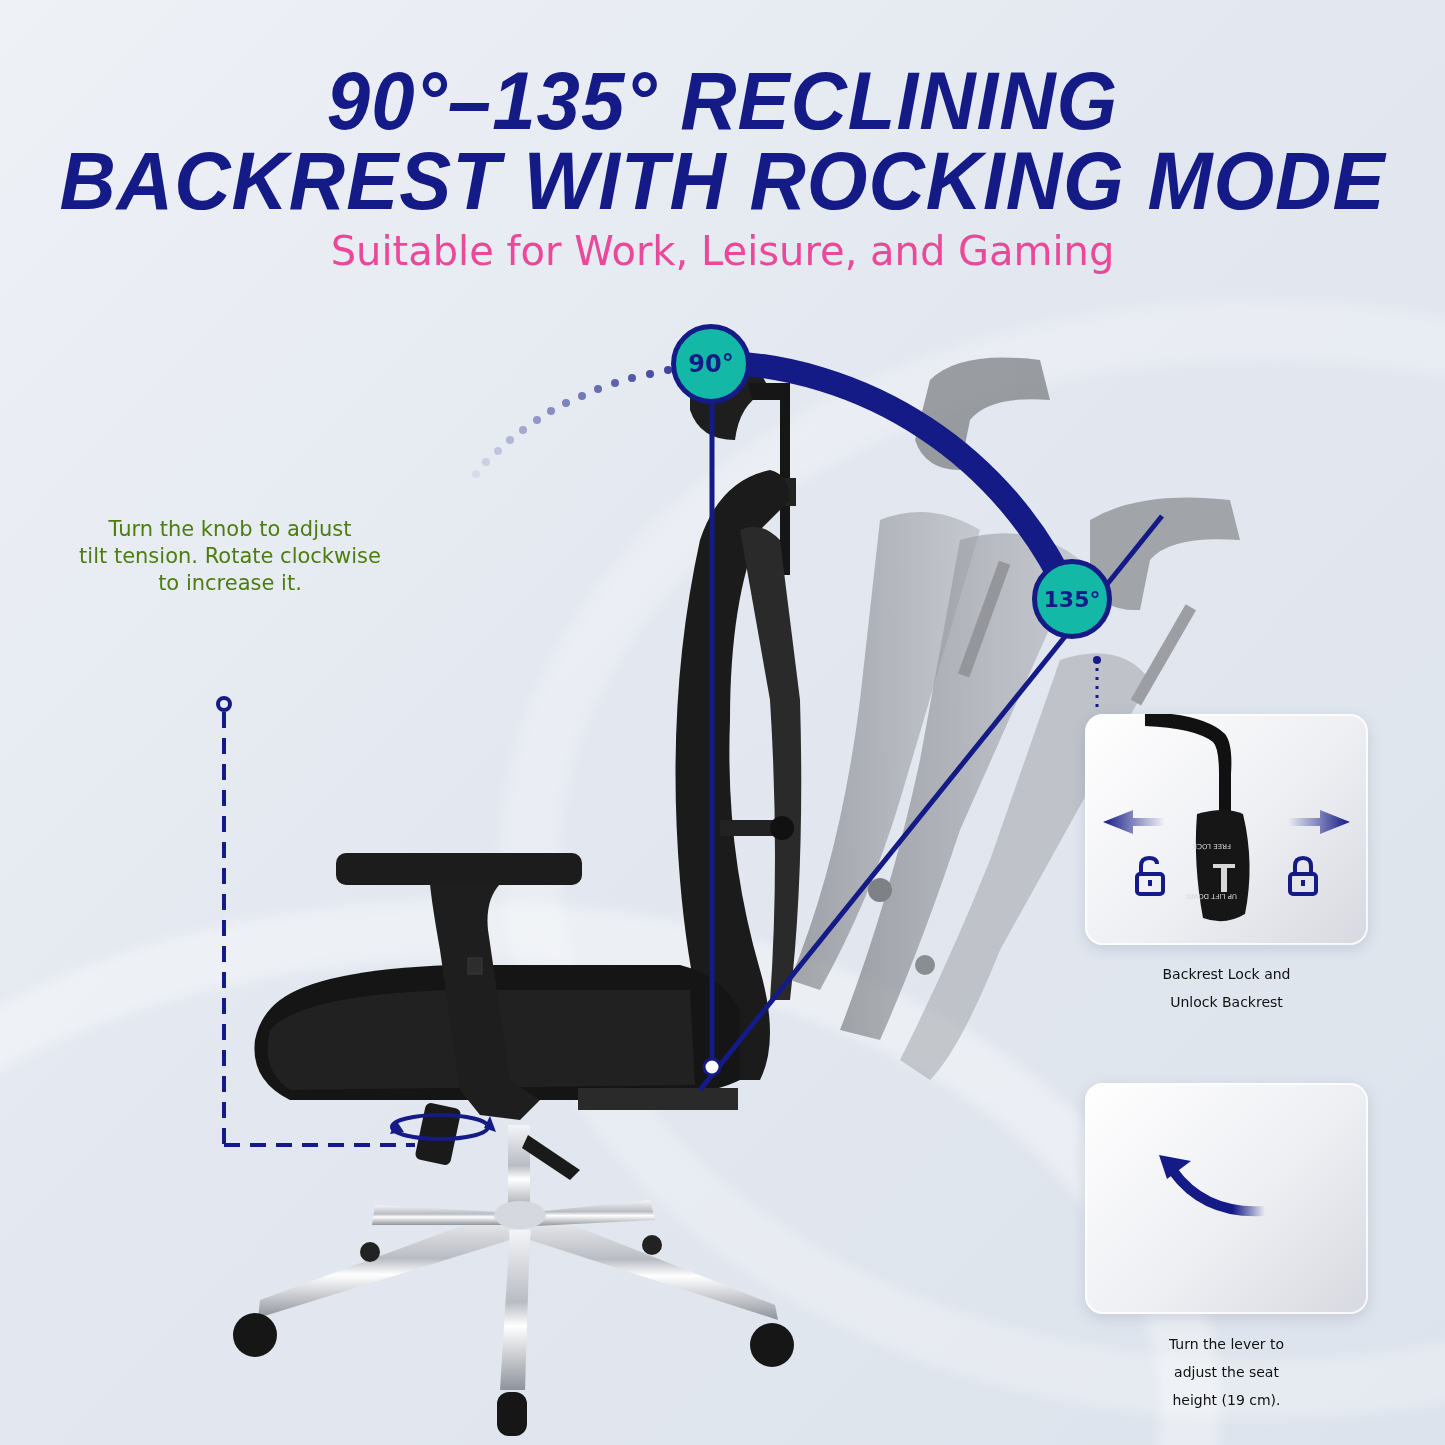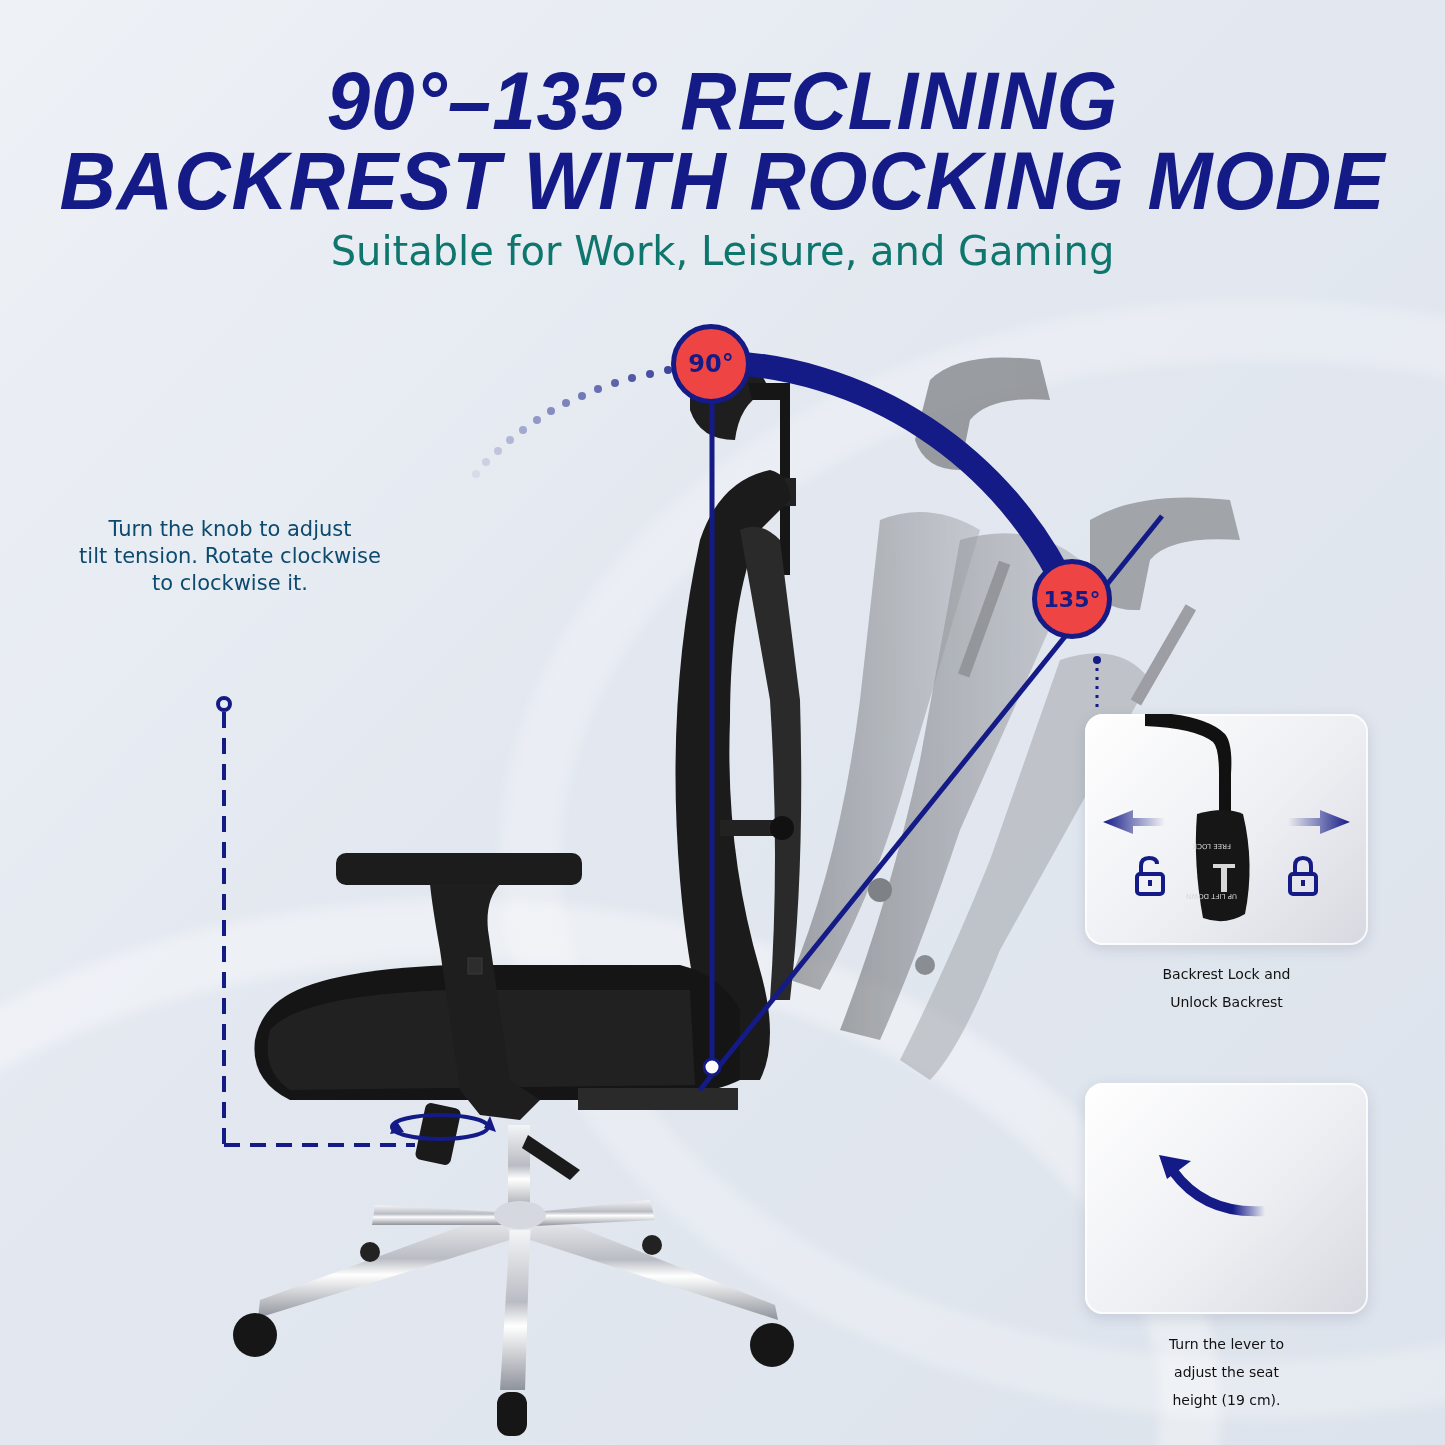--- a/index.html
+++ b/index.html
@@ -14,37 +14,37 @@
     filter: blur(6px);
   }
   .title {
     position: absolute; left: 0; width: 1445px; text-align: center;
     color: #141b86; font-family: "Liberation Sans", sans-serif; font-weight: 700;
     font-style: italic; font-size: 78px; letter-spacing: 1px; line-height: 1;
     transform: scaleY(1.05);
   }
   .subtitle {
     position: absolute; top: 228px; left: 0; width: 1445px; text-align: center;
-    color: #0f766e; font-family: "DejaVu Sans", sans-serif; font-size: 40px;
+    color: #ec4899; font-family: "DejaVu Sans", sans-serif; font-size: 40px;
   }
   .note {
-    position: absolute; text-align: center; color: #0c4a6e;
+    position: absolute; text-align: center; color: #4d7c0f;
     font-family: "DejaVu Sans", sans-serif; font-size: 21px; line-height: 27px;
   }
   .card {
     position: absolute; border-radius: 18px;
     background: linear-gradient(135deg, #ffffff 0%, #eeeff3 55%, #d7d9e0 100%);
     box-shadow: 0 4px 14px rgba(80,90,120,0.18), inset 0 0 0 2px rgba(255,255,255,0.8);
   }
   .card-caption {
     position: absolute; text-align: center; color: #111;
     font-family: "DejaVu Sans", sans-serif; font-size: 14px; line-height: 28px;
   }
   .badge {
-    position: absolute; border-radius: 50%; background: #ef4444;
+    position: absolute; border-radius: 50%; background: #14b8a6;
     border: 5px solid #141b86; color: #141b86; font-weight: 700;
     font-family: "DejaVu Sans", sans-serif; display: flex; align-items: center; justify-content: center;
     box-sizing: border-box;
   }
   svg { position: absolute; left: 0; top: 0; }
 </style>
 </head>
 <body>
 
 <div class="swoosh" style="left:-300px; top:900px; width:1400px; height:900px;"></div>
@@ -166,21 +166,21 @@
 <div class="badge" style="left:671px; top:324px; width:80px; height:80px; font-size:24px;">
   <span>90°</span>
 </div>
 <div class="badge" style="left:1032px; top:559px; width:80px; height:80px; font-size:22px;">
   <span>135°</span>
 </div>
 
 <div class="note" style="left:40px; top:516px; width:380px;">
   <div>Turn the knob to adjust</div>
   <div>tilt tension. Rotate clockwise</div>
-  <div>to clockwise it.</div>
+  <div>to increase it.</div>
 </div>
 
 <div class="card" style="left:1085px; top:714px; width:283px; height:231px;">
   <svg width="283" height="231" viewBox="0 0 283 231">
     <defs>
       <linearGradient id="arrL" x1="1" y1="0" x2="0" y2="0">
         <stop offset="0" stop-color="#141b86" stop-opacity="0"></stop>
         <stop offset="1" stop-color="#141b86"></stop>
       </linearGradient>
       <linearGradient id="arrR" x1="0" y1="0" x2="1" y2="0">

